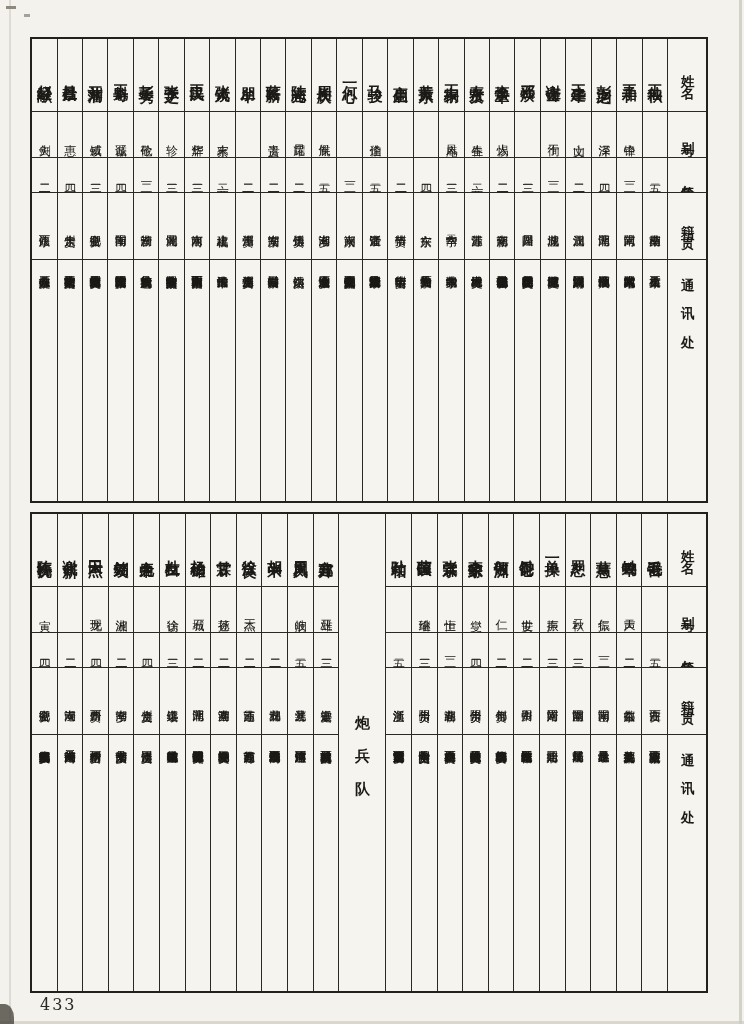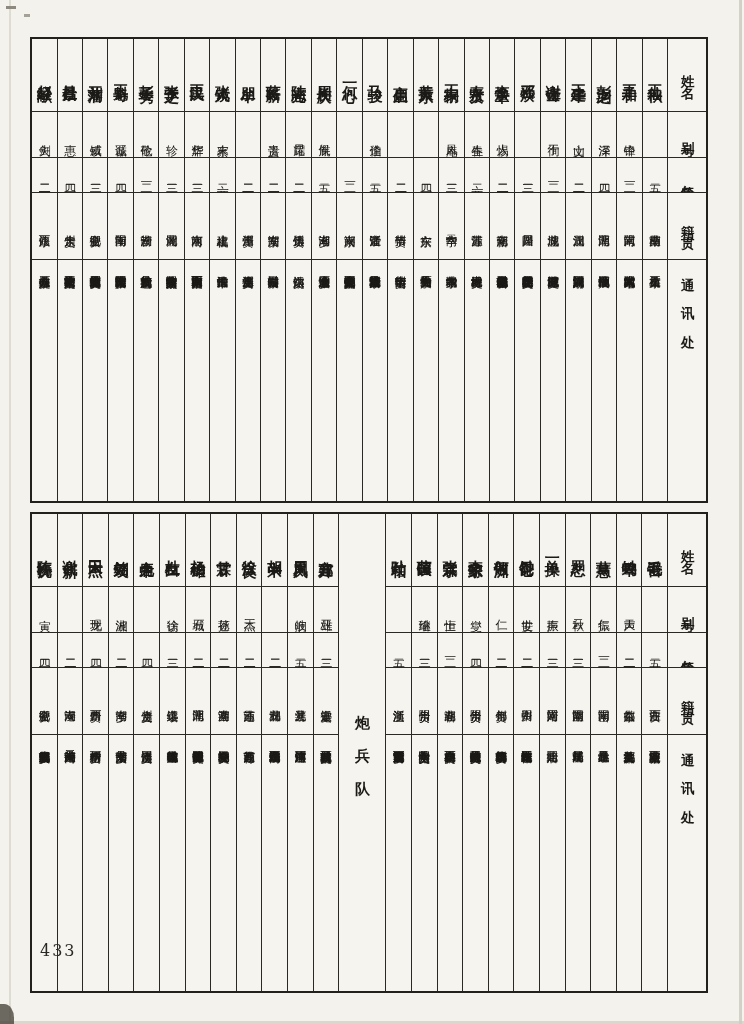--- a/index.html
+++ b/index.html
@@ -59,21 +59,21 @@
   .h-name .vtext{letter-spacing:.9em;}
   .h-alias .vtext{letter-spacing:.35em;}
   .h-age .vtext{letter-spacing:.05em;}
   .h-native .vtext{letter-spacing:.9em;}
   .h-addr .vtext{letter-spacing:2.1em;}
 
   .dcol .vtext{font-size:15px;font-weight:bold;letter-spacing:2.2em;}
   .dcol .cell{align-items:center;}
 
   .page-number{
-    position:absolute;left:40px;top:941px;
+    position:absolute;left:40px;top:995px;
     font-size:16px;letter-spacing:2px;color:#2a2823;
     font-family:"DejaVu Serif",serif;
   }
 </style>
 </head>
 <body>
 
 <div class="paper">
   <div class="edge-left"></div>
   <div class="edge-right"></div>

